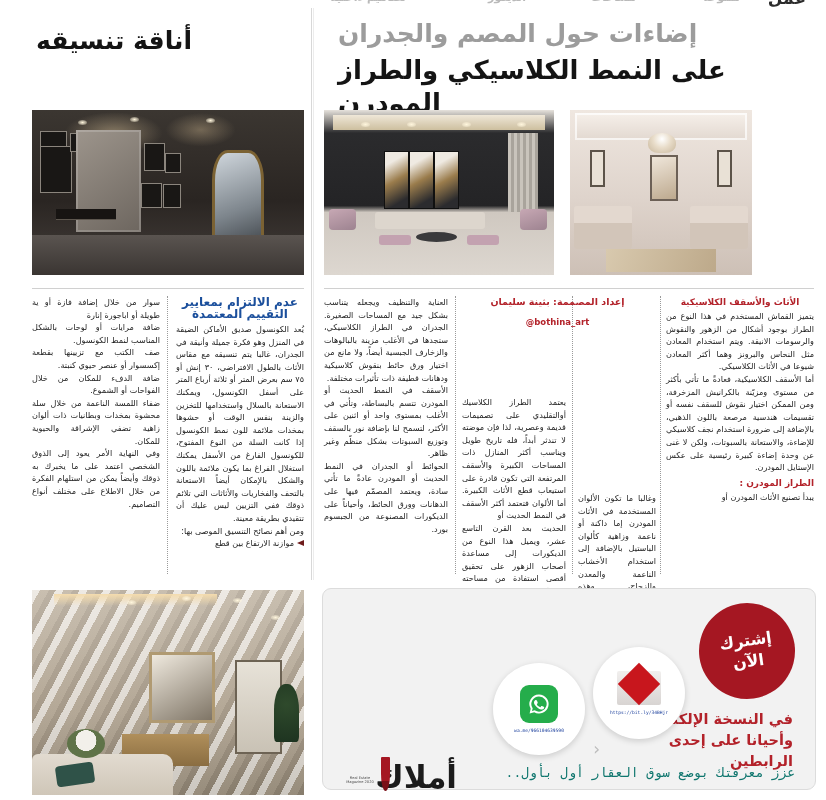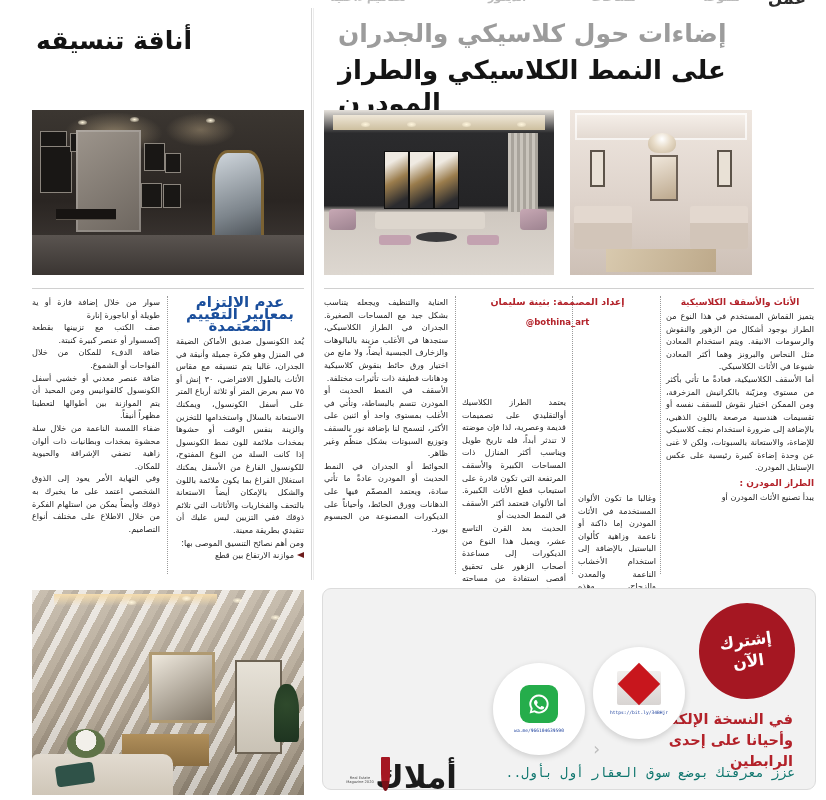--- a/index.html
+++ b/index.html
@@ -199,21 +199,21 @@
   }
 
   
   .col{
     position:absolute;direction:rtl;text-align:justify;
     color:#1d1d1d;font-size:8.1px;line-height:12.6px;
     font-family:"DejaVu Sans","Liberation Sans",sans-serif;
   }
   .col p{margin:0 0 0 0;text-align:justify;}
   .subhead-blue{
-    color:#1b4f9c;font-weight:700;font-size:15px;line-height:12px;
+    color:#1b4f9c;font-weight:700;font-size:12px;line-height:12px;
     text-align:center;margin-bottom:3px;
   }
   .subhead-red{
     color:#b3222a;font-weight:700;font-size:9px;line-height:12px;
     text-align:center;margin-bottom:2px;
   }
   .subhead-red.inline{text-align:right;margin-top:3px;}
   .bullet-line{display:flex;align-items:center;gap:3px;direction:rtl;}
   .bullet-tri{
     width:0;height:0;border-top:3px solid transparent;border-bottom:3px solid transparent;
@@ -307,21 +307,21 @@
 
   <div class="topstrip">
     <span class="frag" style="right:86px;">متنوعة</span>
     <span class="frag" style="right:190px;">مساحات</span>
     <span class="frag" style="right:300px;">الديكور</span>
     <span class="frag" style="right:420px;">تصاميم داخلية</span>
     <span class="mark">عمل</span>
   </div>
 
   <div class="head-block" id="headline-right">
-    <div class="head-grey">إضاءات حول كلاسيكي والجدران</div>
+    <div class="head-grey">إضاءات حول المصم والجدران</div>
     <div class="head-black">على النمط الكلاسيكي والطراز المودرن</div>
   </div>
 
   <div class="head-block" id="headline-left">
     <div class="head-black l2">أناقة تنسيقه</div>
   </div>
 
   <div class="vrule" style="left:311px;top:8px;height:572px;"></div>
   <div class="vrule" style="left:313px;top:8px;height:572px;background:#ececec;"></div>
 
@@ -398,23 +398,23 @@
   <div class="hrule" style="left:324px;top:288px;width:490px;"></div>
 
   <div class="vdotrule" style="left:167px;top:296px;height:278px;"></div>
 
   <div class="vdotrule" style="left:455px;top:296px;height:278px;"></div>
   <div class="vdotrule" style="left:572px;top:296px;height:278px;"></div>
   <div class="vdotrule" style="left:660px;top:296px;height:278px;"></div>
 
   <div class="col" style="left:32px;top:296px;width:128px;">
     <p>سوار من خلال إضافة فازة أو ية طويلة أو اباجورة إنارة</p>
-    <p>صف الكتب مع تزيينها بقطعة إكسسوار أو عنصر كبيرة كنبتة.</p>
+    <p>ضافة مرايات أو لوحات بالشكل المناسب لنمط الكونسول.</p>
+    <p>صف الكتب مع تزيينها بقطعة إكسسوار أو عنصر حيوي كنبتة.</p>
     <p>ضافة الدفء للمكان من خلال الفواحات أو الشموع.</p>
-    <p>ضافة عنصر معدني أو خشبي أسفل الكونسول كالفوانيس ومن المحبذ أن يتم الموازنة بين أطوالها لتعطينا مظهراً أنيقاً.</p>
     <p>ضفاء اللمسة الناعمة من خلال سلة محشوة بمخدات وبطانيات ذات ألوان زاهية تضفي الإشراقة والحيوية للمكان.</p>
     <p>وفي النهاية الأمر يعود إلى الذوق الشخصي اعتمد على ما يخبرك به ذوقك وأيضاً يمكن من استلهام الفكرة من خلال الاطلاع على مختلف أنواع التصاميم.</p>
   </div>
 
   <div class="col" style="left:176px;top:296px;width:128px;">
     <div class="subhead-blue">عدم الالتزام بمعايير التقييم المعتمدة</div>
     <p>يُعد الكونسول صديق الأماكن الضيقة في المنزل وهو فكرة جميلة وأنيقة في الجدران، غالبا يتم تنسيقه مع مقاس الأثاث بالطول الافتراضي، ٣٠ إنش أو ٧٥ سم بعرض المتر أو ثلاثة أرباع المتر على أسفل الكونسول، ويمكنك الاستعانة بالسلال واستخدامها للتخزين والزينة بنفس الوقت أو حشوها بمخدات ملائمة للون نمط الكونسول إذا كانت السلة من النوع المفتوح، للكونسول الفارغ من الأسفل يمكنك استغلال الفراغ بما يكون ملائمة باللون والشكل بالإمكان أيضاً الاستعانة بالتحف والفخاريات والأثاثات التي تلائم ذوقك ففي التزيين ليس عليك أن تتقيدي بطريقة معينة.</p>
     <p>ومن أهم نصائح التنسيق الموصى بها:</p>
     <div class="bullet-line">
       <span class="bullet-tri"></span>

